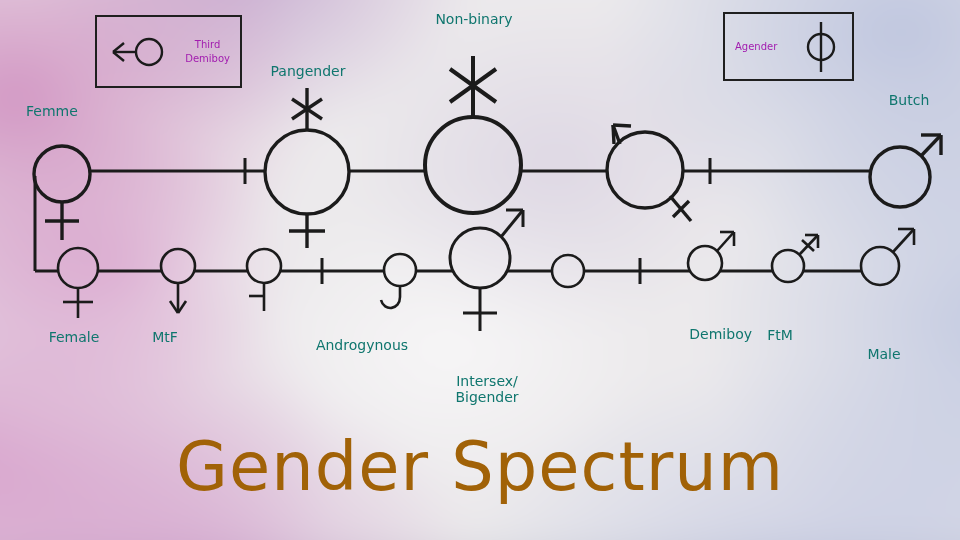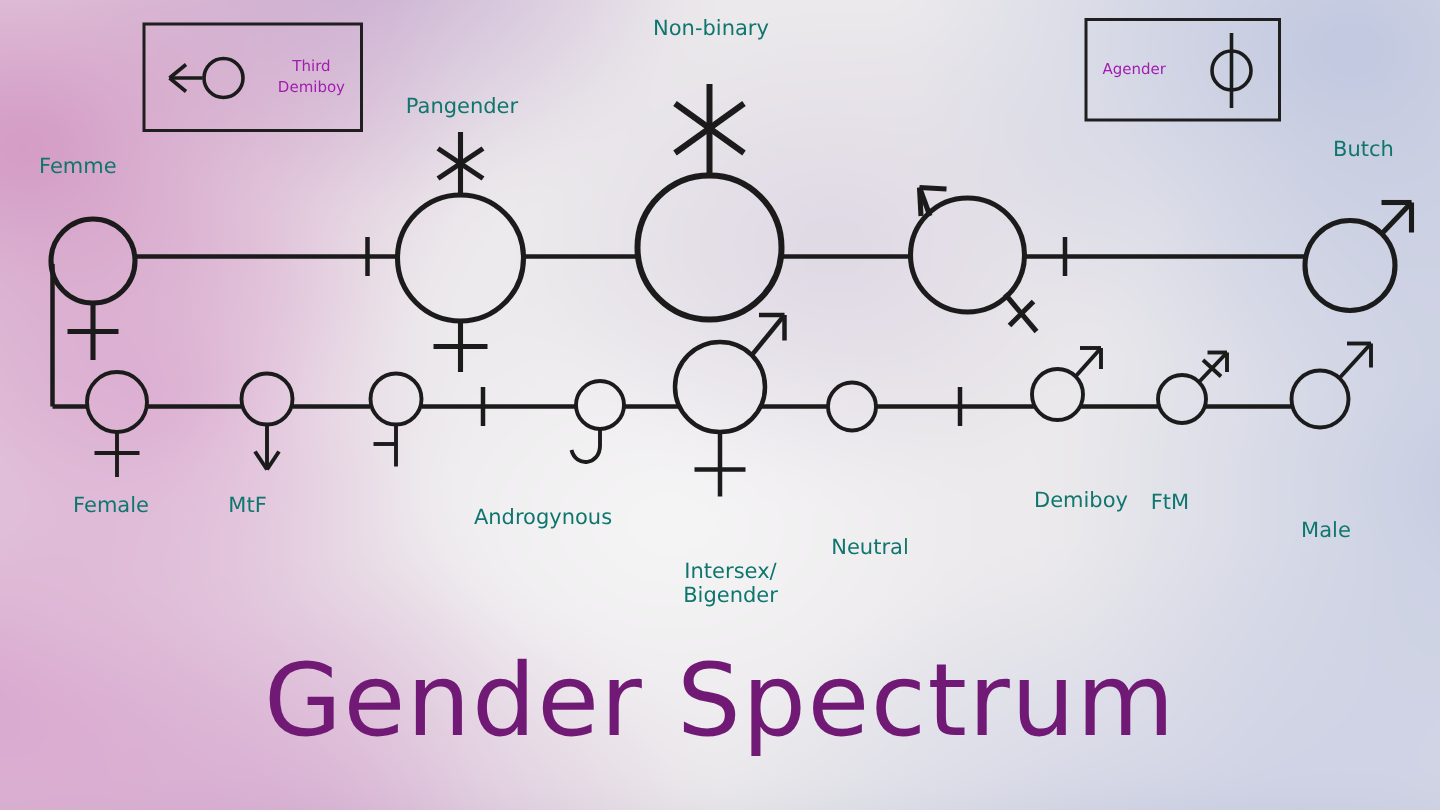--- a/index.html
+++ b/index.html
@@ -36,21 +36,21 @@
   }
   .lbl.left{text-align:right;}
   .legend-box{
     position:absolute; border:2.5px solid #1f1f1f; box-sizing:border-box;
     display:flex; align-items:center; justify-content:space-between;
     padding:0 10px; background:transparent;
   }
   .legend-text{font-size:10px; color:#a21caf; line-height:1.35; text-align:center;}
   #title{
     position:absolute; left:0; right:0; top:428px; text-align:center;
-    font-size:67px; color:#701a75; letter-spacing:1px;
+    font-size:67px; color:#a16207; letter-spacing:1px;
   }
 </style>
 </head>
 <body>
 
 <div id="stage">
   <div id="bg"></div>
 
   <svg class="diagram" width="960" height="540" viewBox="0 0 960 540">
 
@@ -199,19 +199,18 @@
   <div class="lbl" style="left:394px;top:12px;width:160px;">Non-binary</div>
   <div class="lbl" style="left:859px;top:93px;width:100px;">Butch</div>
 
   <div class="lbl" style="left:24px;top:330px;width:100px;">Female</div>
   <div class="lbl" style="left:125px;top:330px;width:80px;">MtF</div>
   <div class="lbl" style="left:282px;top:338px;width:160px;">Androgynous</div>
   <div class="lbl" style="left:417px;top:374px;width:140px;">
     <div>Intersex/</div>
     <div>Bigender</div>
   </div>
-  <div class="lbl" style="left:530px;top:358px;width:100px;">Neutral</div>
   <div class="lbl" style="left:632px;top:327px;width:120px;text-align:right;">Demiboy</div>
   <div class="lbl" style="left:745px;top:328px;width:70px;">FtM</div>
   <div class="lbl" style="left:834px;top:327px;width:100px;margin-top:20px;">Male</div>
 
   <div id="title">Gender Spectrum</div>
 </div>
 
 </body></html>

